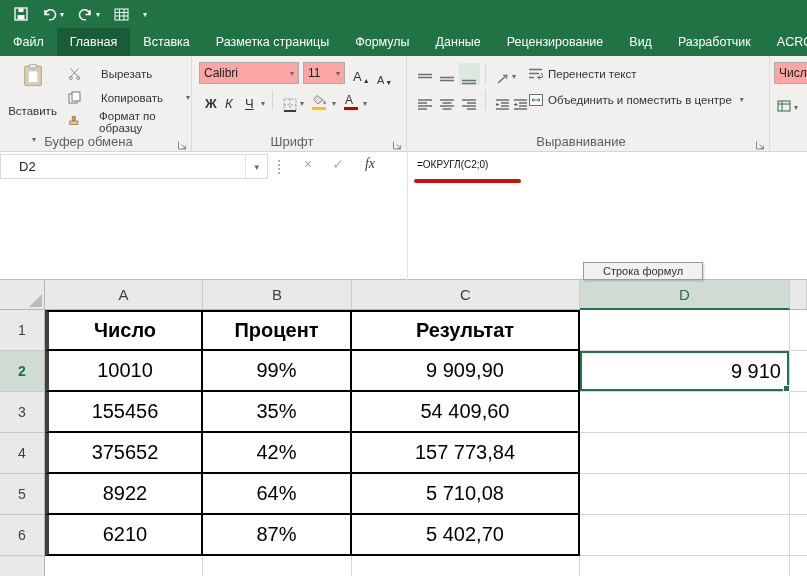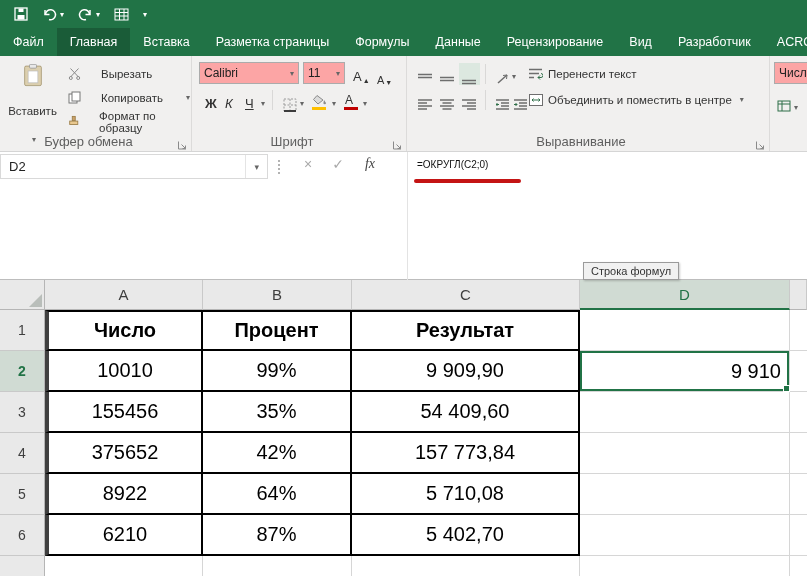--- a/index.html
+++ b/index.html
@@ -30,31 +30,31 @@
   .combo{position:absolute;background:#fca5a5;border:1px solid #ababab;height:22px;display:flex;align-items:center;justify-content:space-between;font-size:12px;color:#222;padding:0 4px;}
   .dd{font-size:8px;color:#666;margin-left:3px;}
   .tbtn{position:absolute;height:22px;display:flex;align-items:flex-end;justify-content:center;font-size:13px;color:#333;padding:0 3px;}
   .vsep{position:absolute;width:1px;height:20px;background:#d9d8d7;}
   .lblbtn{position:absolute;height:23px;display:flex;align-items:center;gap:5px;font-size:11.5px;color:#333;}
   .tiny{font-size:7px;margin-left:1px;}
   .colorbar{position:absolute;left:2px;bottom:1px;width:14px;height:3px;}
 
   
   .fbar{position:absolute;left:0;top:152px;width:807px;height:128px;background:#fff;border-bottom:1px solid #bdbdbd;}
-  .namebox{position:absolute;left:0;top:2px;width:268px;height:25px;border:1px solid #d9d9d9;background:#fff;display:flex;align-items:center;font-size:13px;color:#222;padding-left:8px;}
+  .namebox{position:absolute;left:0;top:2px;width:268px;height:25px;border:1px solid #d9d9d9;background:#fff;display:flex;align-items:center;font-size:13px;color:#222;padding-left:18px;}
   .namebox .nb-dd{margin-left:auto;padding:0 8px;color:#666;font-size:9px;border-left:1px solid #e4e4e4;height:100%;display:flex;align-items:center;}
   .dotsep{position:absolute;left:278px;top:8px;height:14px;border-left:2px dotted #b3b3b3;}
   .fbtn{position:absolute;top:4px;font-size:14px;color:#a9a9a9;width:24px;text-align:center;}
   .fx{color:#444;font-family:"Liberation Serif",serif;font-style:italic;font-size:14px;}
   .fdivider{position:absolute;left:407px;top:0;height:128px;border-left:1px solid #e3e3e3;}
   .formula-text{position:absolute;left:417px;top:7px;font-size:10px;color:#111;}
   .red-underline{position:absolute;left:414px;top:27px;width:107px;height:4px;background:#c41414;border-radius:2px;}
 
   
-  .tooltip{position:absolute;left:583px;top:262px;background:#f1f1f1;border:1px solid #9b9b9b;font-size:11px;color:#333;padding:2px 7px;z-index:40;box-shadow:1px 1px 2px rgba(0,0,0,.2);}
+  .tooltip{position:absolute;left:583px;top:262px;background:#f1f1f1;border:1px solid #9b9b9b;font-size:11px;color:#333;padding:2px 19px;z-index:40;box-shadow:1px 1px 2px rgba(0,0,0,.2);}
 
   
   .sheet{position:absolute;left:0;top:280px;width:807px;height:296px;background:#fff;}
   .hrow{display:flex;height:30px;}
   .corner{width:45px;background:#e9e9e9;border-right:1px solid #b5b5b5;border-bottom:1px solid #b5b5b5;position:relative;}
   .corner .tri{position:absolute;right:2px;bottom:2px;width:0;height:0;border-left:13px solid transparent;border-bottom:13px solid #b9beba;}
   .colhdr{background:#e9e9e9;border-right:1px solid #c9c9c9;border-bottom:1px solid #b5b5b5;display:flex;align-items:center;justify-content:center;font-size:15px;color:#3f3f3f;}
   .colhdr.act{background:#d0dbd3;color:#217346;border-bottom:2px solid #217346;}
   .c-a{width:158px;}.c-b{width:149px;}.c-c{width:228px;}.c-d{width:210px;}.c-e{flex:1 1 auto;}
   .rrow{display:flex;height:41px;}

